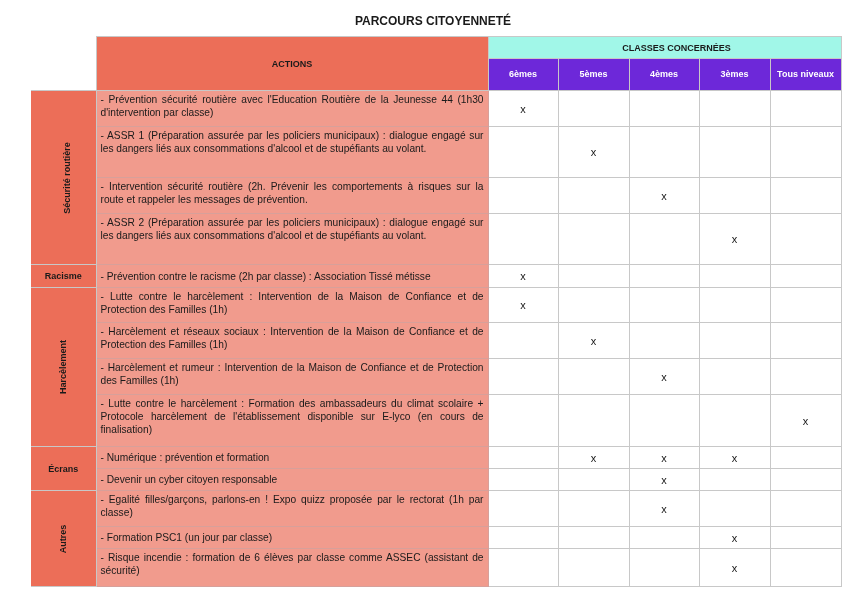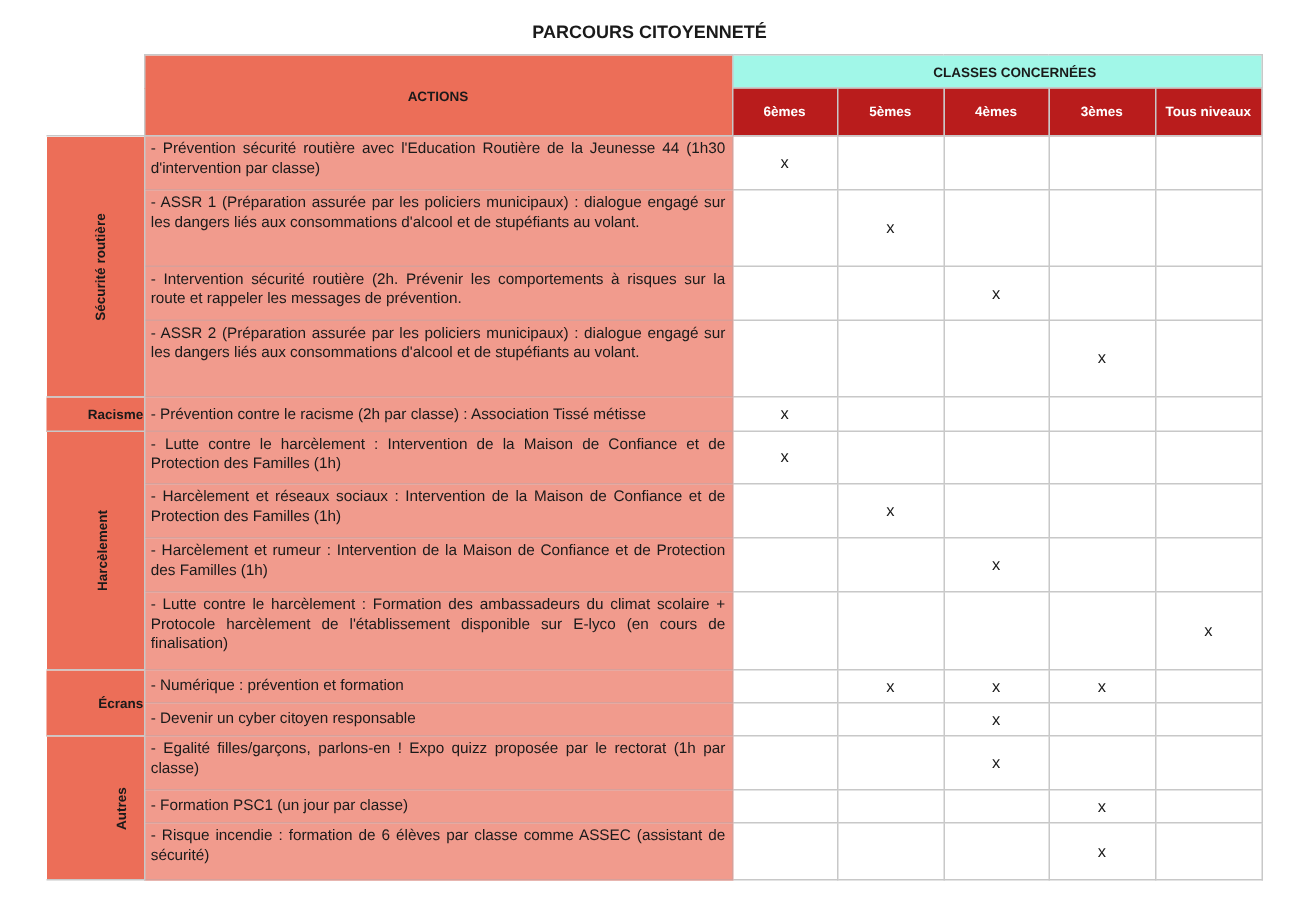--- a/index.html
+++ b/index.html
@@ -8,23 +8,23 @@
   .title { position: absolute; left: 0; top: 14px; width: 866px; text-align: center;
            font-size: 12px; font-weight: bold; letter-spacing: 0; }
   table { position: absolute; left: 31px; top: 36px; border-collapse: collapse;
           table-layout: fixed; width: 810px; }
   td, th { padding: 0; margin: 0; }
   .blank { background: #ffffff; border: none; }
   .actions-head { background: #ec6e58; color: #1a1a1a; font-weight: bold; font-size: 9px;
                   text-align: center; vertical-align: middle; border: 1px solid #c8c8c8; }
   .classes-head { background: #a1f7e8; font-weight: bold; font-size: 9px; text-align: center;
                   height: 21px; border: 1px solid #c8c8c8; padding-left: 24px; }
-  .level-head { background: #b91c1c; color: #ffffff; font-weight: bold; font-size: 9px;
+  .level-head { background: #6d28d9; color: #ffffff; font-weight: bold; font-size: 9px;
                 text-align: center; height: 31px; line-height: 11px; border: 1px solid #c8c8c8; }
-  .cat { background: #ec6e58; font-weight: bold; font-size: 9px; text-align: right;
+  .cat { background: #ec6e58; font-weight: bold; font-size: 9px; text-align: center;
          vertical-align: middle; border: 1px solid #c8c8c8; border-left: none; }
   .cat-vert { position: relative; }
   .cat-vert span { display: inline-block; transform: rotate(-90deg); white-space: nowrap; }
   .action { background: #f19b8d; font-size: 10.2px; line-height: 13px; text-align: justify;
             padding: 2px 4px 2px 4px; vertical-align: top; border: 1px solid #d7a09a; }
   .action.single { vertical-align: middle; }
   .mark { background: #ffffff; text-align: center; vertical-align: middle; font-size: 11px;
           border: 1px solid #c8c8c8; }
 </style>
 </head>

